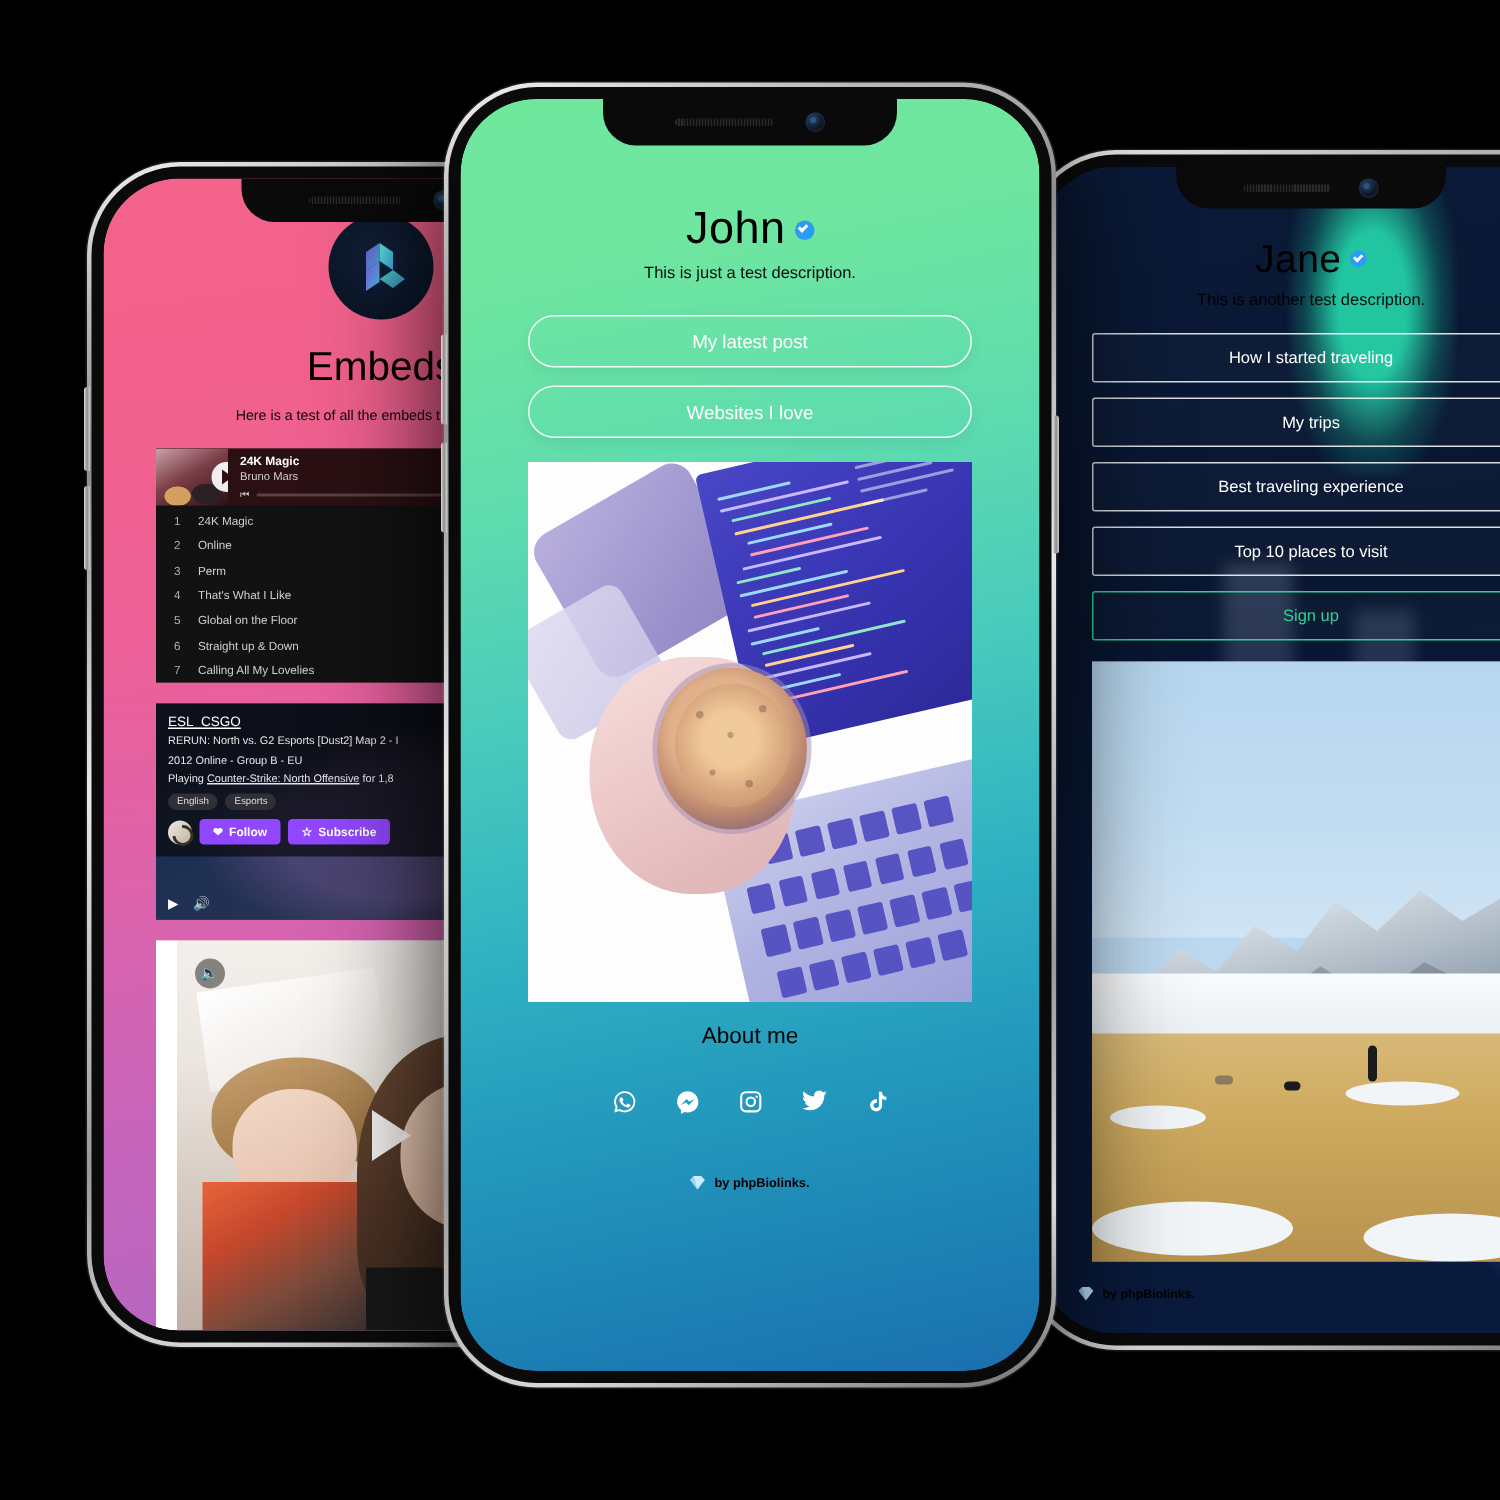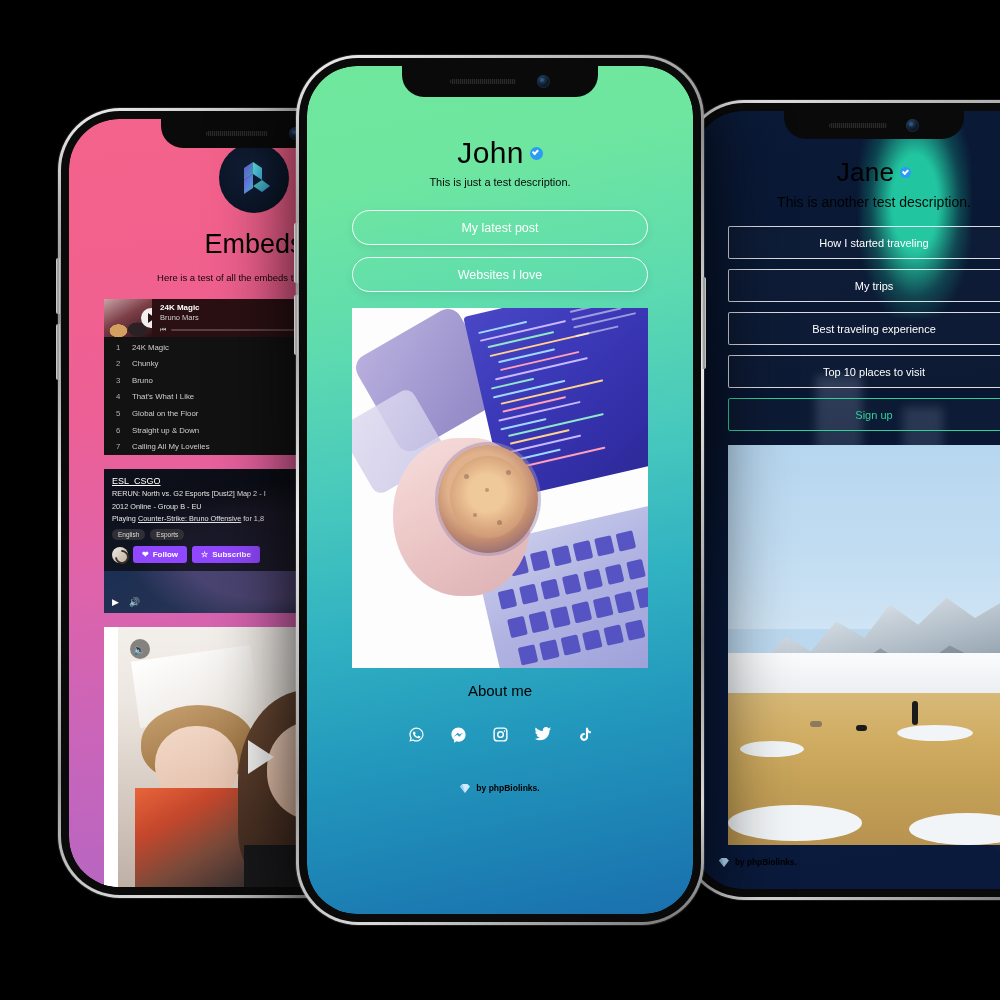--- a/index.html
+++ b/index.html
@@ -185,21 +185,21 @@
      background: radial-gradient(ellipse at 50% 50%, rgba(45,120,215,.7) 0 35%, transparent 75%);
      filter: blur(4px); }
   .r-glowC { position:absolute; left:34%; top:34%; width:46px; height:300px;
      background: linear-gradient(180deg, rgba(175,195,225,.22), transparent);
      filter: blur(5px); }
   .r-glowD { position:absolute; left:58%; top:38%; width:40px; height:320px;
      background: linear-gradient(180deg, rgba(175,195,225,.18), transparent);
      filter: blur(5px); }
   .r-name { font-size: 26px; }
   .r-name .verified { width: 11px; height: 11px; }
-  .r-desc { font-size: 14px; margin-top: 6px; }
+  .r-desc { font-size: 11px; margin-top: 6px; }
   .r-links { margin-top: 16px; width: 292px; }
   .r-btn { height: 33px; border: 1px solid rgba(255,255,255,.85); border-radius: 2px;
            font-size: 11px; margin-bottom: 10px; background: rgba(255,255,255,.02); }
   .r-btn.accent { border-color: #2fd19a; color: #2fd19a; font-weight: 400; }
   .r-image { width: 292px; height: 400px; margin-top: 4px; overflow:hidden; position:relative;
              background:#bcd8ef; }
   #phone-right .footer { position:absolute; left: 26px; bottom: 22px; font-size: 8.3px; }
 
   
   .mt-sky { position:absolute; left:0; top:0; width:100%; height:46%;
@@ -305,25 +305,25 @@
                 </div>
               </div>
             </div>
             <div class="sp-list">
               <div class="sp-row">
                 <span class="num">1</span>
                 <span>24K Magic</span>
               </div>
               <div class="sp-row">
                 <span class="num">2</span>
-                <span>Chunky</span>
+                <span>Online</span>
               </div>
               <div class="sp-row">
                 <span class="num">3</span>
-                <span>Bruno</span>
+                <span>Perm</span>
               </div>
               <div class="sp-row">
                 <span class="num">4</span>
                 <span>That's What I Like</span>
               </div>
               <div class="sp-row">
                 <span class="num">5</span>
                 <span>Global on the Floor</span>
               </div>
               <div class="sp-row">
@@ -337,21 +337,21 @@
             </div>
           </div>
 
           <div class="embed" style="margin-top:14px">
             <div class="tw">
               <div class="tw-arrow"></div>
               <div class="tw-pane">
                 <div class="tw-ch">ESL_CSGO</div>
                 <div class="tw-sub">RERUN: North vs. G2 Esports [Dust2] Map 2 - I</div>
                 <div class="tw-sub">2012 Online  -  Group B - EU</div>
-                <div class="tw-sub"><span>Playing </span><u>Counter-Strike: Bruno Offensive</u><span> for 1,8</span></div>
+                <div class="tw-sub"><span>Playing </span><u>Counter-Strike: North Offensive</u><span> for 1,8</span></div>
                 <div class="tw-tags">
                   <span class="tw-tag">English</span>
                   <span class="tw-tag">Esports</span>
                 </div>
                 <div class="tw-actions">
                   <div class="tw-logo"></div>
                   <div class="tw-btn">
                     <span>❤</span>
                     <span>Follow</span>
                   </div>

